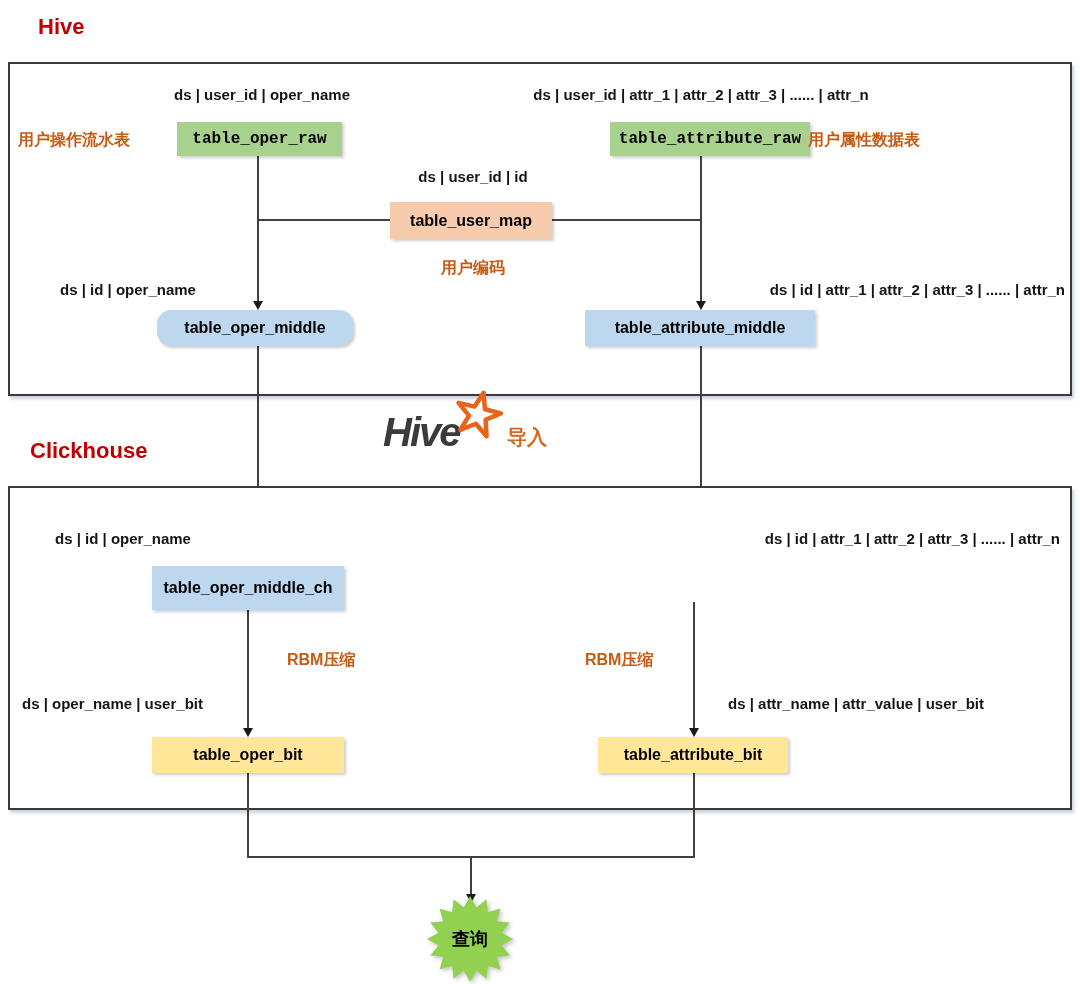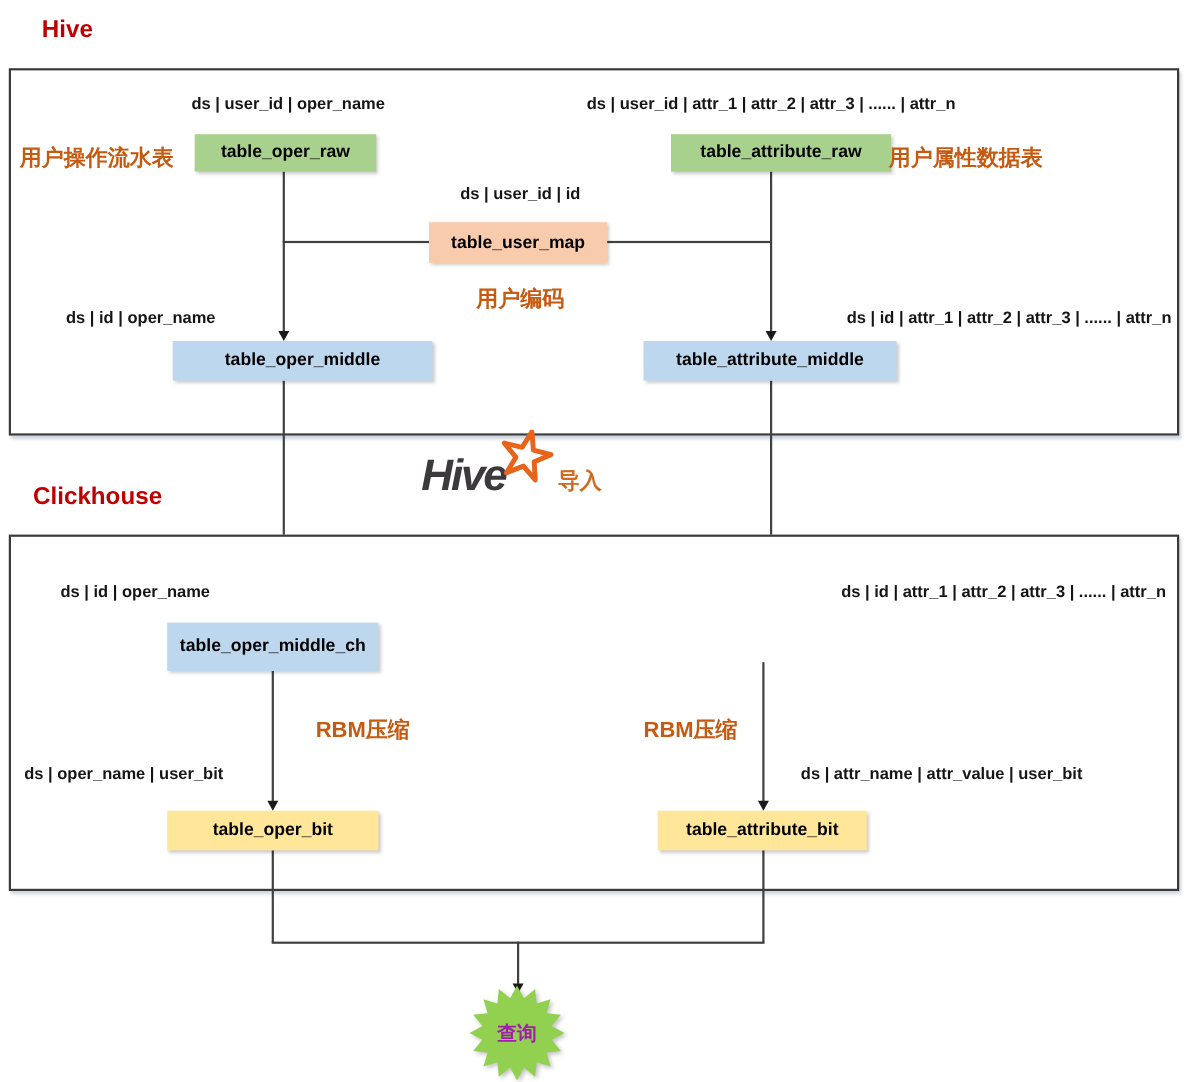--- a/index.html
+++ b/index.html
@@ -17,46 +17,46 @@
   }
   *{margin:0;padding:0;box-sizing:border-box;}
   html,body{background:#fff;}
   body{font-family:"Liberation Sans","DejaVu Sans",sans-serif;}
   .canvas{position:relative;width:1080px;height:984px;background:#fff;overflow:hidden;}
 
   .big-title{position:absolute;font-size:22px;font-weight:bold;color:var(--c-red);white-space:nowrap;}
   .frame{position:absolute;border:2px solid #3a3a3a;background:transparent;
          box-shadow:2px 3px 3px rgba(110,130,155,.35);}
   .schema{position:absolute;font-size:15px;font-weight:bold;color:#151515;white-space:nowrap;z-index:3;}
-  .note{position:absolute;font-size:20px;font-weight:bold;color:var(--c-orange);white-space:nowrap;z-index:3;}
+  .note{position:absolute;font-size:16px;font-weight:bold;color:var(--c-orange);white-space:nowrap;z-index:3;}
   .tbox{position:absolute;display:flex;align-items:center;justify-content:center;
         font-size:16px;font-weight:bold;color:#000;z-index:2;white-space:nowrap;
         box-shadow:2px 2px 3px rgba(0,0,0,.2);}
-  .green{background:var(--c-green);}
+  .green{background:var(--c-green);font-family:Liberation Mono, monospace;}
   .peach{background:var(--c-peach);}
   .blue{background:var(--c-blue);}
   .yellow{background:var(--c-yellow);}
 
   .vline{position:absolute;width:1.5px;background:var(--c-line);z-index:1;}
   .hline{position:absolute;height:1.5px;background:var(--c-line);z-index:1;}
   .arrow-down{position:absolute;width:0;height:0;z-index:1;
         border-left:5px solid transparent;border-right:5px solid transparent;
         border-top:9px solid #1a1a1a;}
 
   .spark{position:absolute;left:383px;top:394px;width:190px;height:78px;z-index:2;}
   .spark-word{position:absolute;left:0;top:16px;font-size:40px;font-weight:bold;font-style:italic;
         color:var(--c-spark);letter-spacing:-2px;}
   .spark-star{position:absolute;left:70px;top:-4px;width:50px;height:50px;transform:rotate(14deg);}
   .spark-action{position:absolute;left:124px;top:30px;font-size:20px;font-weight:bold;color:var(--c-spark-action);}
 
   .query-wrap{position:absolute;left:426px;top:895px;width:88px;height:88px;z-index:2;
         filter:drop-shadow(2px 2px 2px rgba(0,0,0,.25));}
   .query-wrap svg{position:absolute;left:0;top:0;width:100%;height:100%;}
   .query-label{position:absolute;left:0;top:0;width:100%;height:100%;display:flex;
-        align-items:center;justify-content:center;font-size:18px;font-weight:bold;color:#a21caf;z-index:3;}
+        align-items:center;justify-content:center;font-size:18px;font-weight:bold;color:#000000;z-index:3;}
 </style>
 </head>
 <body>
 
 <div class="canvas">
 
   <div class="big-title" style="left:38px;top:14px;text-align:center;">Hive</div>
   <div class="big-title" style="left:30px;top:438px;">Clickhouse</div>
 
   <div class="frame" style="left:8px;top:62px;width:1064px;height:334px;"></div>
@@ -68,21 +68,21 @@
 
   <div class="schema" style="left:511px;top:86px;width:380px;text-align:center;">ds | user_id | attr_1 | attr_2 | attr_3 | ...... | attr_n</div>
   <div class="tbox green" style="left:610px;top:122px;width:200px;height:34px;">table_attribute_raw</div>
   <div class="note" style="left:808px;top:130px;">用户属性数据表</div>
 
   <div class="schema" style="left:393px;top:168px;width:160px;text-align:center;">ds | user_id | id</div>
   <div class="tbox peach" style="left:390px;top:202px;width:162px;height:37px;">table_user_map</div>
   <div class="note" style="left:413px;top:258px;width:120px;text-align:center;">用户编码</div>
 
   <div class="schema" style="left:60px;top:281px;">ds | id | oper_name</div>
-  <div class="tbox blue" style="left:157px;top:310px;width:236px;height:36px;">table_oper_middle</div>
+  <div class="tbox blue" style="left:157px;top:310px;width:196px;height:36px;border-radius:14px;">table_oper_middle</div>
 
   <div class="schema" style="left:705px;top:281px;width:360px;text-align:right;">ds | id | attr_1 | attr_2 | attr_3 | ...... | attr_n</div>
   <div class="tbox blue" style="left:585px;top:310px;width:230px;height:36px;">table_attribute_middle</div>
 
   <div class="vline" style="left:257px;top:156px;height:145px;"></div>
   <div class="arrow-down" style="left:253px;top:301px;"></div>
   <div class="vline" style="left:700px;top:156px;height:145px;"></div>
   <div class="arrow-down" style="left:696px;top:301px;"></div>
   <div class="hline" style="left:257px;top:219px;width:444px;"></div>
 

